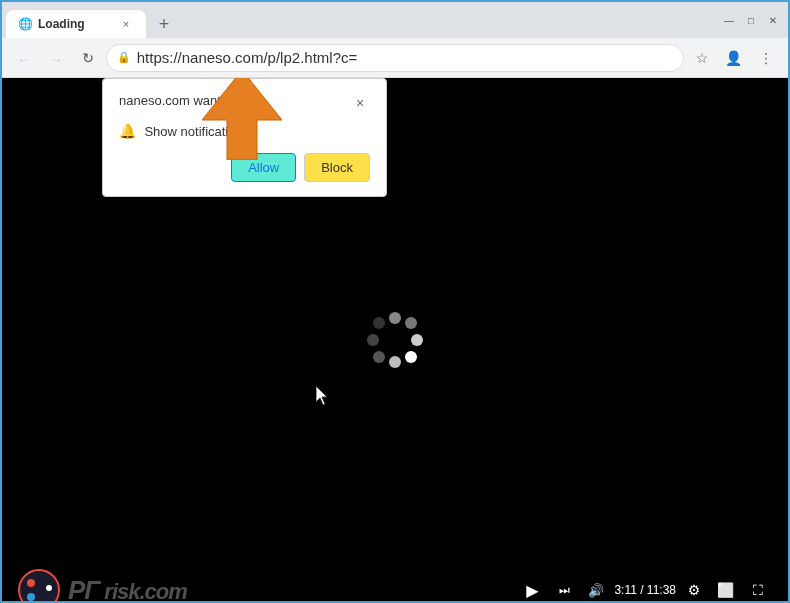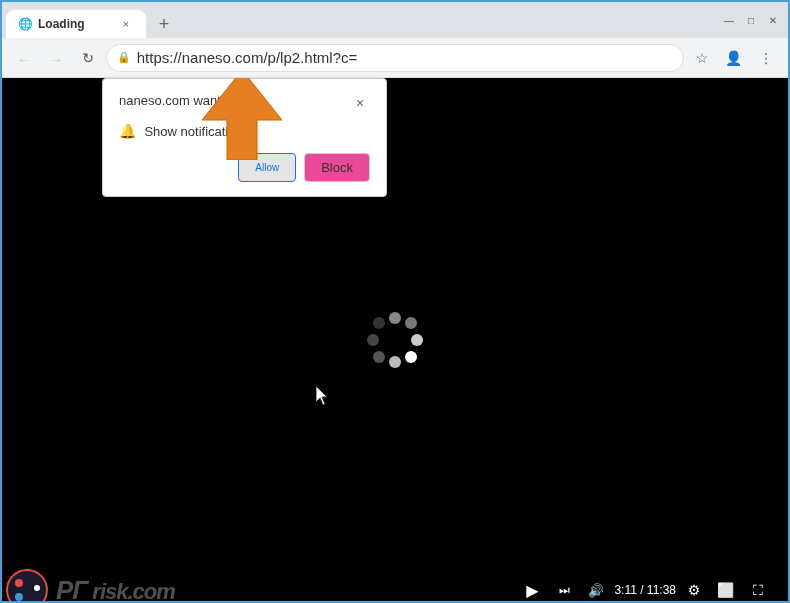--- a/index.html
+++ b/index.html
@@ -248,32 +248,32 @@
     }
 
     .popup-buttons {
       display: flex;
       justify-content: flex-end;
       gap: 8px;
     }
 
     .btn-allow {
       padding: 6px 16px;
-      background: #e5e5e5;
+      background: #5eead4;
       border: 1px solid #1a73e8;
       border-radius: 4px;
       color: #1a73e8;
-      font-size: 10px;
+      font-size: 13px;
       cursor: pointer;
       font-weight: 500;
     }
 
     .btn-block {
       padding: 6px 16px;
-      background: #ec4899;
+      background: #fde047;
       border: 1px solid #ccc;
       border-radius: 4px;
       color: #333;
       font-size: 13px;
       cursor: pointer;
     }
 
     
     .spinner-container {
       position: absolute;
@@ -282,26 +282,26 @@
       transform: translate(-50%, -50%);
       width: 60px;
       height: 60px;
     }
 
     
     .video-controls {
       position: absolute;
       bottom: 0;
       left: 0;
-      right: 12px;
+      right: 0;
       height: 60px;
       background: rgba(0,0,0,0.85);
       display: flex;
       flex-direction: column;
-      padding: 4px 4px;
+      padding: 4px 16px;
       gap: 18px;
     }
 
     .progress-bar-container {
       height: 4px;
       background: rgba(255,255,255,0.3);
       border-radius: 2px;
       margin-bottom: 6px;
       position: relative;
     }

